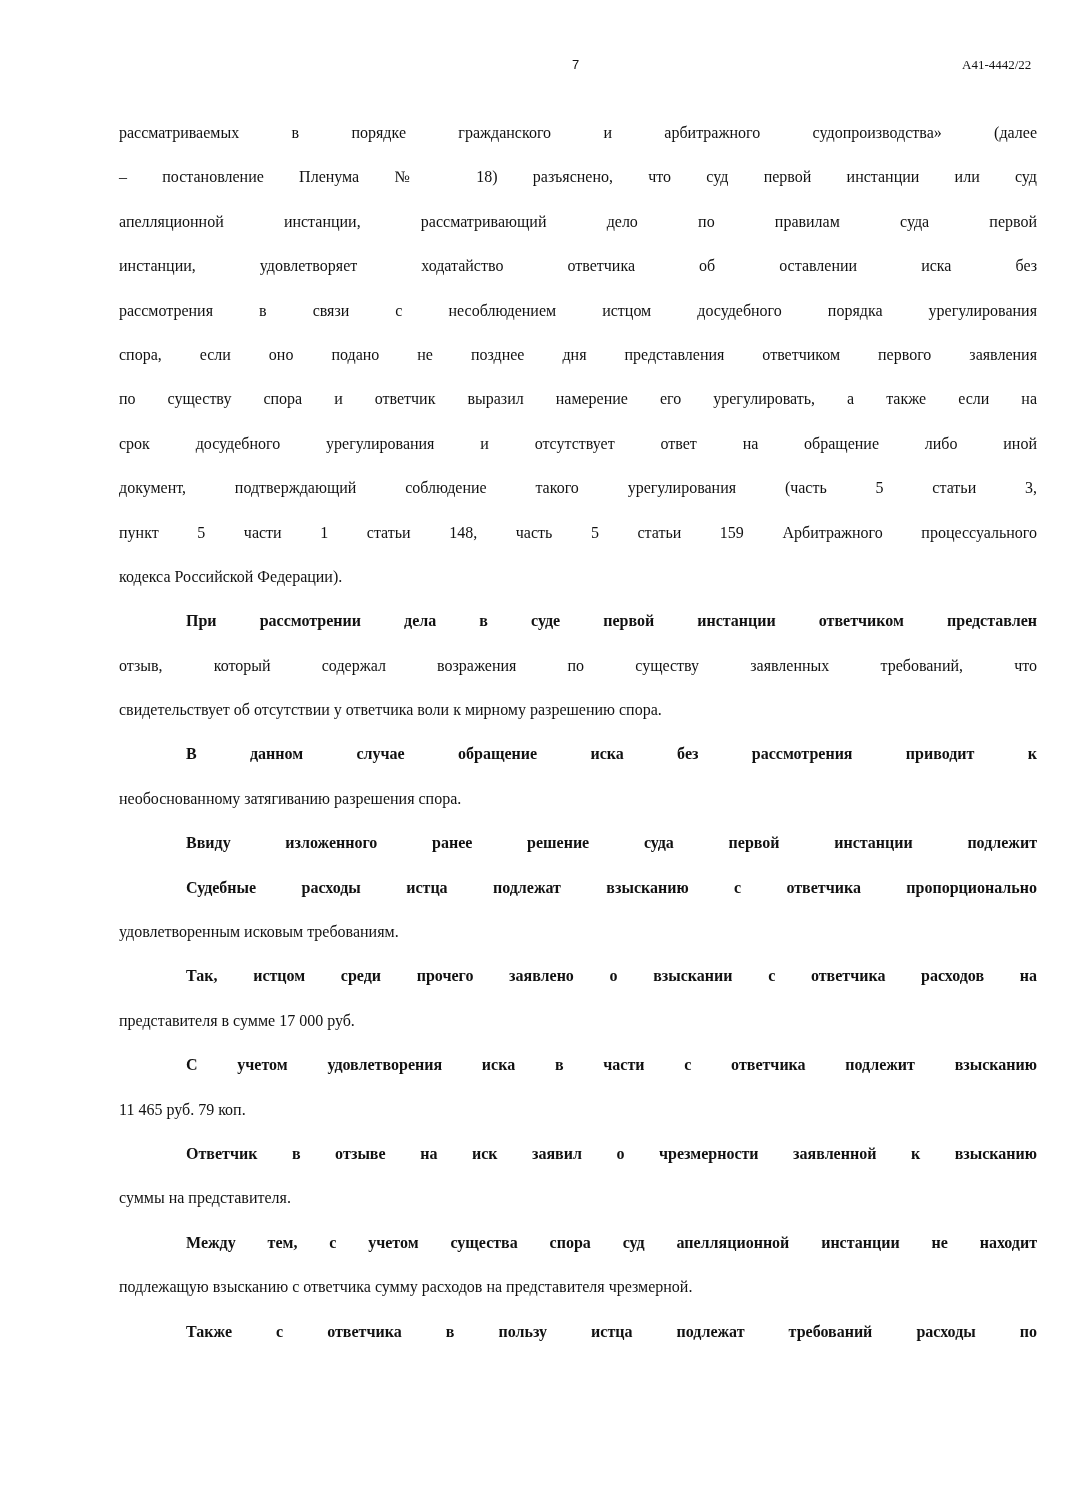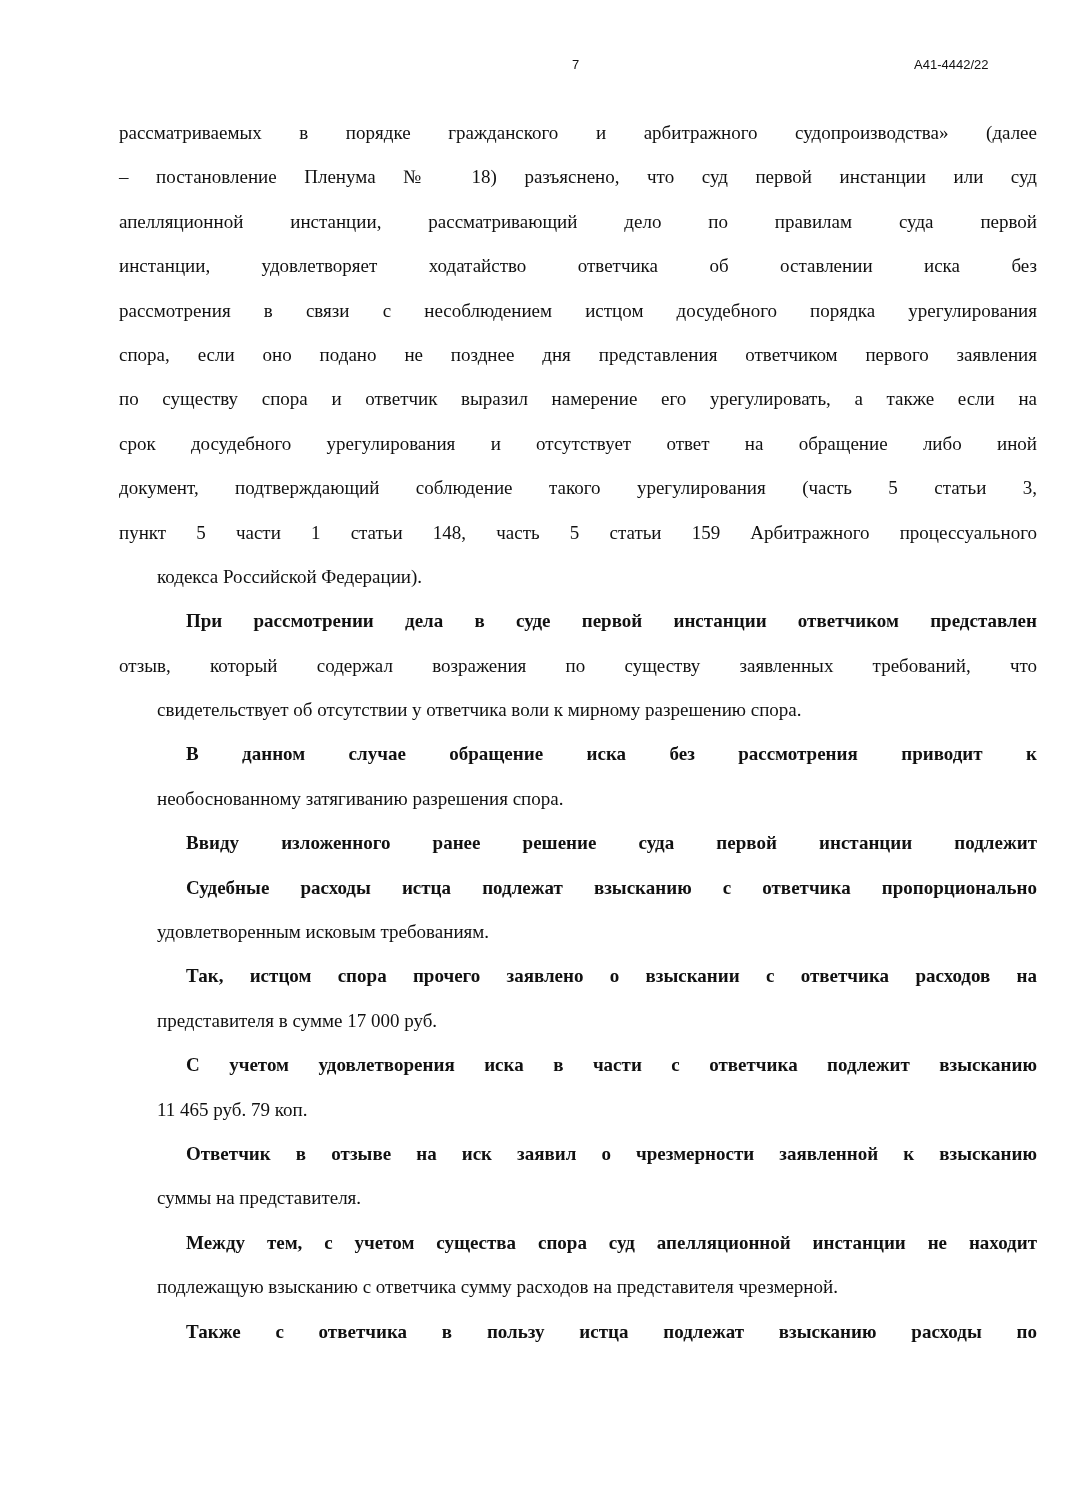--- a/index.html
+++ b/index.html
@@ -1,24 +1,24 @@
 <!DOCTYPE html>
 <html><head>
 <meta charset="utf-8">
 <style>
   html, body { margin: 0; padding: 0; background: #ffffff; }
   body { width: 1076px; height: 1500px; position: relative; overflow: hidden; }
   .page { position: absolute; left: 0; top: 0; width: 1076px; height: 1500px; background: #fff; }
   .hdr { position: absolute; top: 57px; font-family: "Liberation Sans", sans-serif; font-size: 13px; color: #111; }
   .hdr-num { left: 572px; }
-  .hdr-case { left: 914px; }
-  .body { position: absolute; left: 119px; top: 113px; width: 918px; font-family: "Liberation Serif", serif; font-size: 19px; color: #111; }
+  .hdr-case { left: 962px; font-family: Liberation Serif, serif; }
+  .body { position: absolute; left: 119px; top: 113px; width: 918px; font-family: "Liberation Serif", serif; font-size: 16px; color: #111; }
   .line { height: 44.4px; line-height: 40px; white-space: nowrap; overflow: visible; }
   .j { text-align: justify; text-align-last: justify; }
-  .l { text-align: left; margin-left: 38px; }
+  .l { text-align: left; }
   .ind { padding-left: 67px; font-weight: bold; }
 </style>
 </head>
 <body>
 
 <div class="page">
   <div class="hdr hdr-num">7</div>
   <div class="hdr hdr-case">А41-4442/22</div>
 
   <div class="body" id="doc-body">
@@ -34,23 +34,23 @@
       <div class="line j">пункт 5 части 1 статьи 148, часть 5 статьи 159 Арбитражного процессуального</div>
       <div class="line l">кодекса Российской Федерации).</div>
       <div class="line j ind">При рассмотрении дела в суде первой инстанции ответчиком представлен</div>
       <div class="line j">отзыв, который содержал возражения по существу заявленных требований, что</div>
       <div class="line l">свидетельствует об отсутствии у ответчика воли к мирному разрешению спора.</div>
       <div class="line j ind">В данном случае обращение иска без рассмотрения приводит к</div>
       <div class="line l">необоснованному затягиванию разрешения спора.</div>
       <div class="line j ind">Ввиду изложенного ранее решение суда первой инстанции подлежит</div>
       <div class="line j ind">Судебные расходы истца подлежат взысканию с ответчика пропорционально</div>
       <div class="line l">удовлетворенным исковым требованиям.</div>
-      <div class="line j ind">Так, истцом спора прочего заявлено о взыскании с ответчика расходов на</div>
+      <div class="line j ind">Так, истцом среди прочего заявлено о взыскании с ответчика расходов на</div>
       <div class="line l">представителя в сумме 17 000 руб.</div>
       <div class="line j ind">С учетом удовлетворения иска в части с ответчика подлежит взысканию</div>
       <div class="line l">11 465 руб. 79 коп.</div>
       <div class="line j ind">Ответчик в отзыве на иск заявил о чрезмерности заявленной к взысканию</div>
       <div class="line l">суммы на представителя.</div>
       <div class="line j ind">Между тем, с учетом существа спора суд апелляционной инстанции не находит</div>
       <div class="line l">подлежащую взысканию с ответчика сумму расходов на представителя чрезмерной.</div>
-      <div class="line j ind">Также с ответчика в пользу истца подлежат взысканию расходы по</div>
+      <div class="line j ind">Также с ответчика в пользу истца подлежат требований расходы по</div>
     </div>
 </div>
 
 </body></html>

